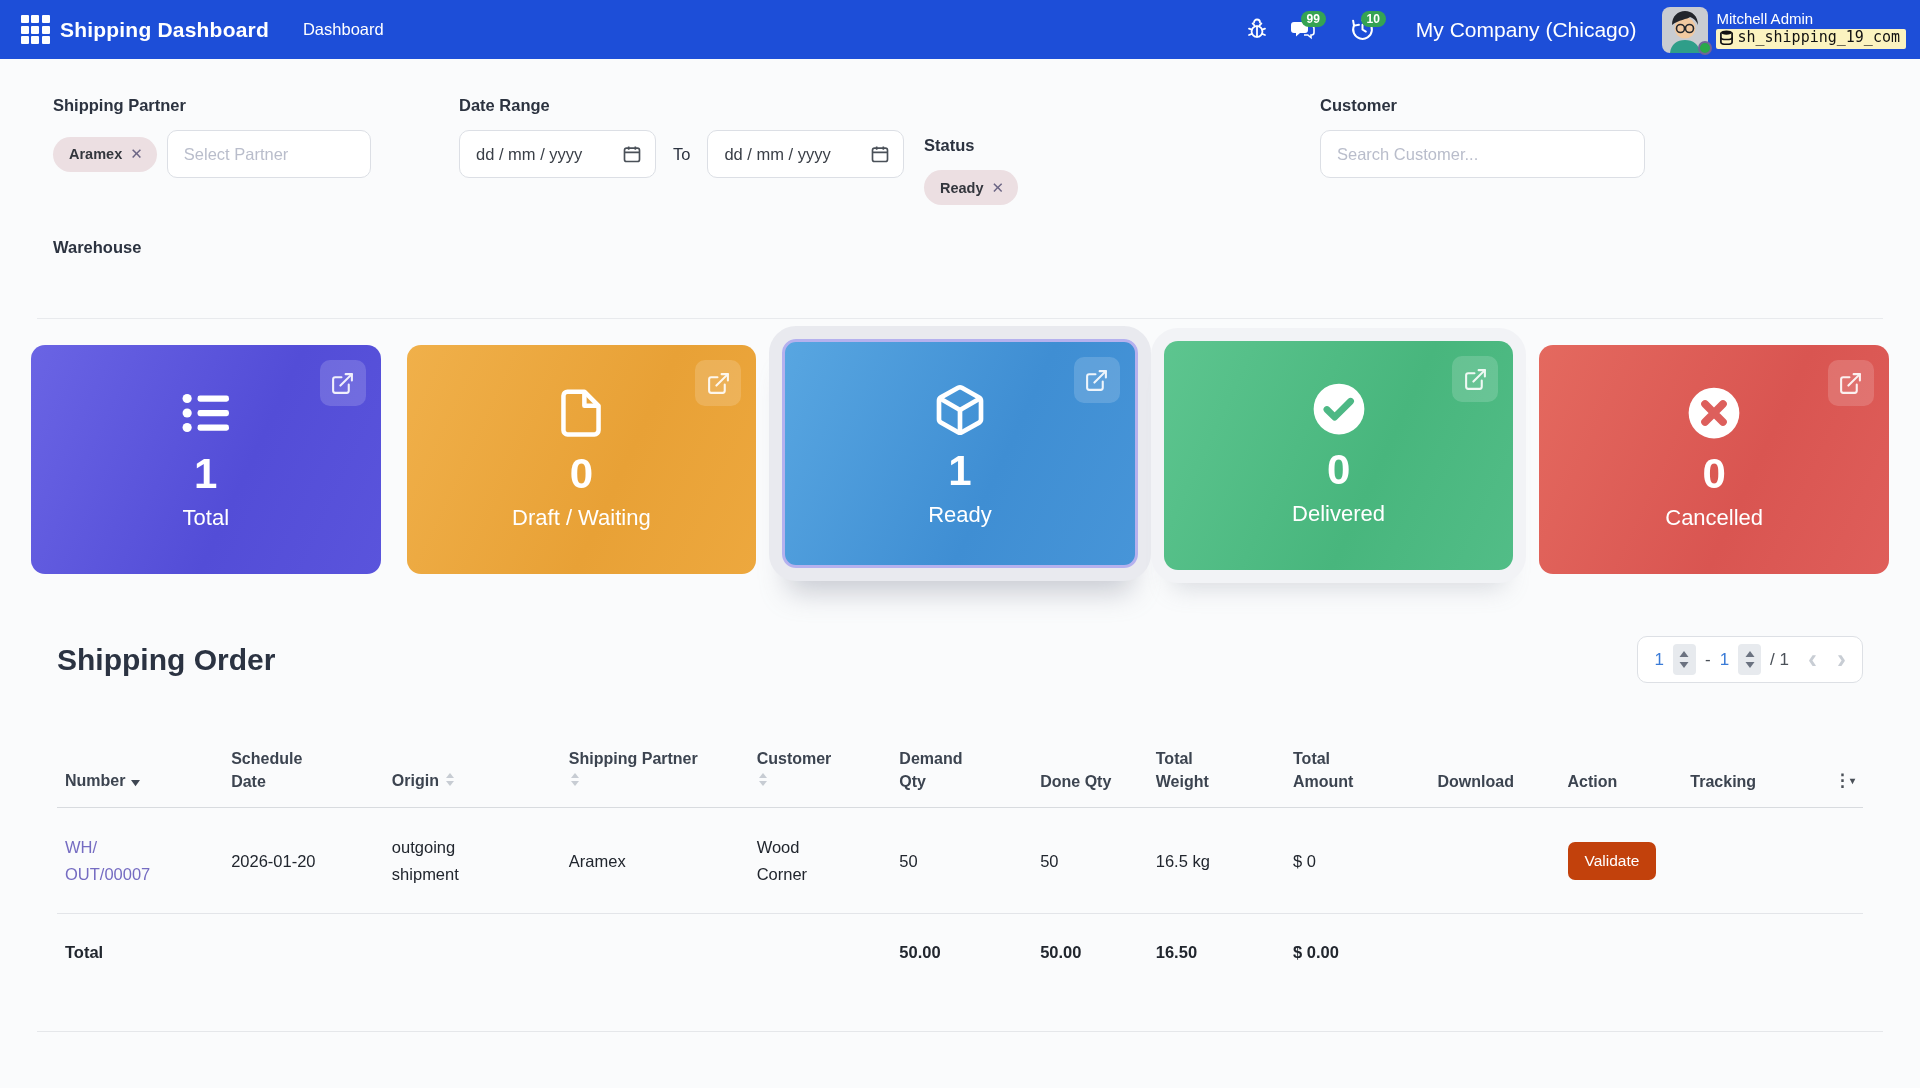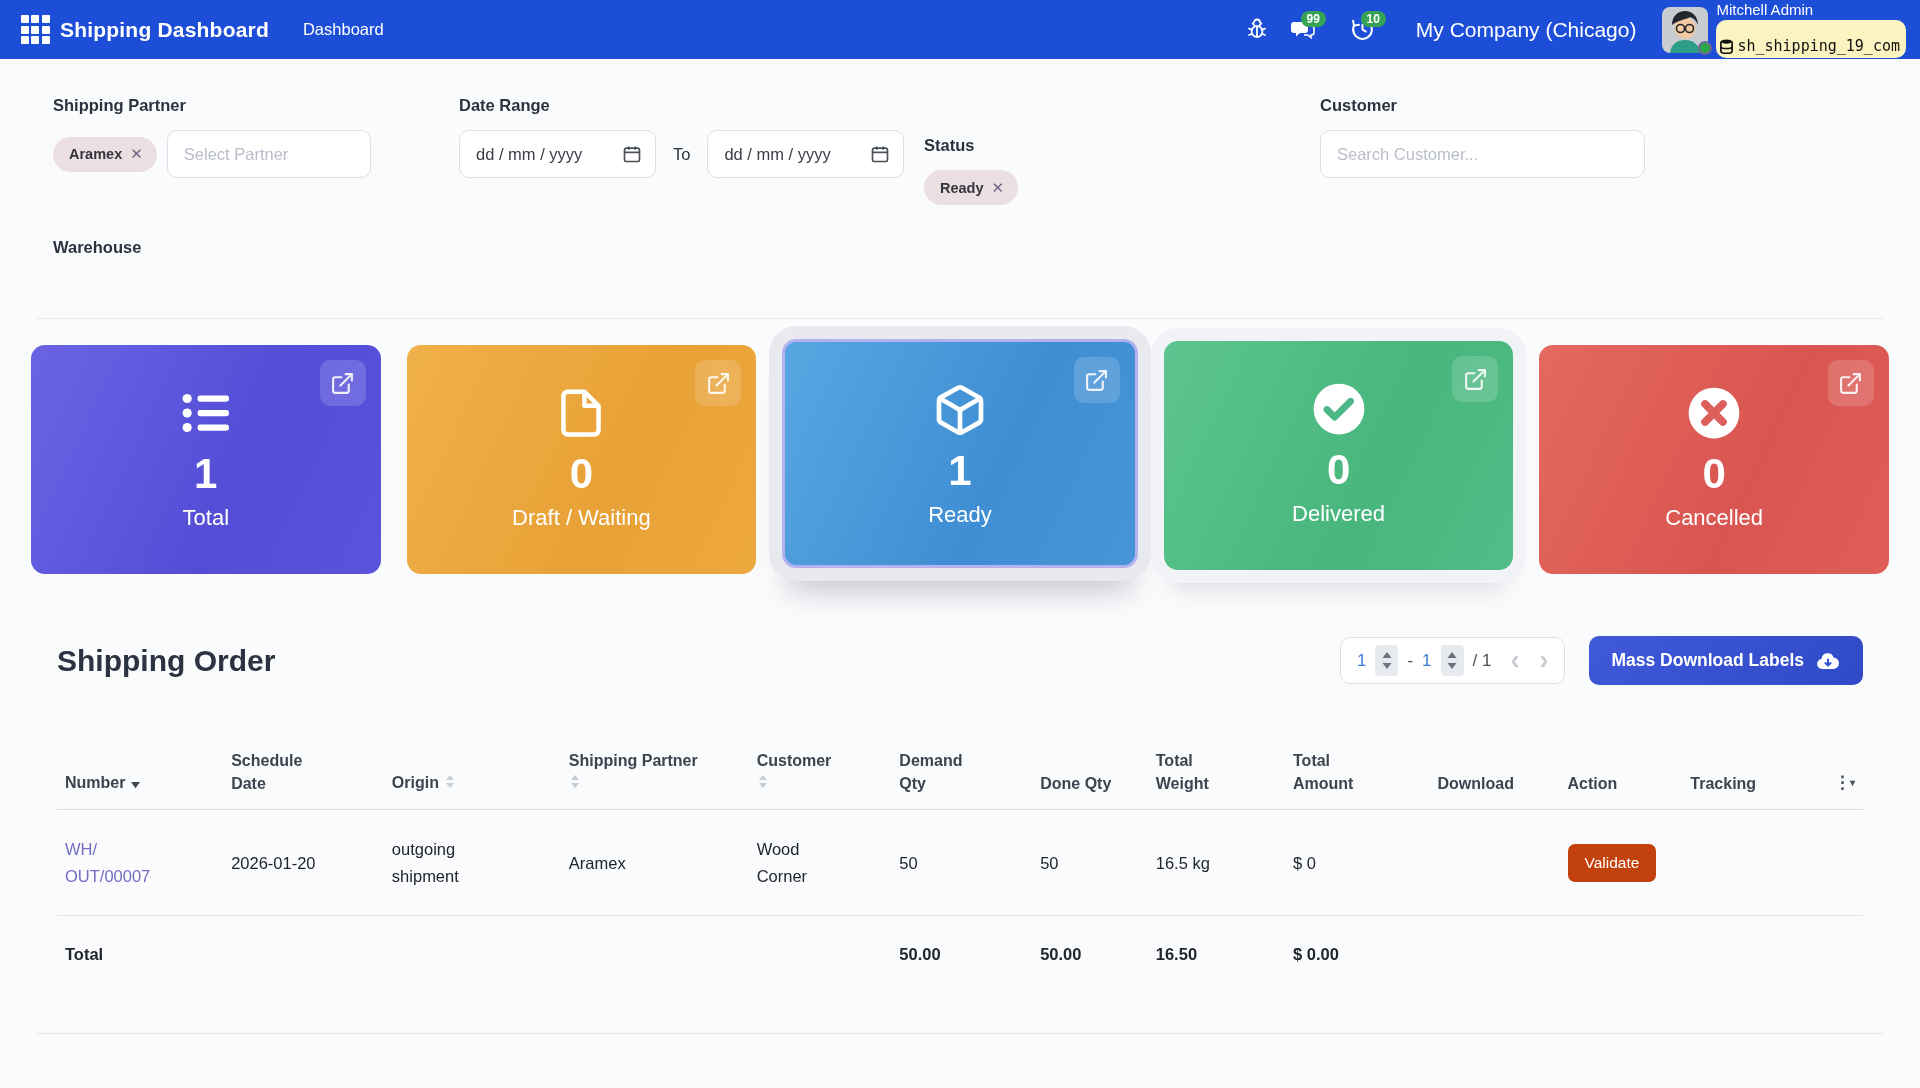--- a/index.html
+++ b/index.html
@@ -28,21 +28,21 @@
     font-size:12px; font-weight:700; border-radius:10px; padding:2px 6px; line-height:1;
   }
   .company { font-size:21px; margin:0 26px 0 30px; cursor:pointer; white-space:nowrap; }
   .avatar-wrap { position:relative; width:46px; height:46px; margin-right:8px; cursor:pointer; }
   .avatar-wrap svg { border-radius:8px; display:block; }
   .presence-dot { position:absolute; right:-4px; bottom:-2px; width:14px; height:14px;
     background:#2aa84a; border-radius:50%; border:2px solid #706598; }
   .user-block { display:flex; flex-direction:column; align-items:flex-start; line-height:1.15; }
   .user-name { font-size:15px; color:#fff; margin-bottom:2px; }
   .db-chip { display:flex; align-items:center; gap:4px; background:#fbf3c0; color:#111;
-    padding:18px 6px 3px 4px; border-radius:10px;
+    padding:0 6px 3px 4px; border-radius:2px;
     font-family:"DejaVu Sans Mono", monospace; font-size:15px; }
 
   
   .filters { padding:37px 0 0 53px; }
   .filter-row { display:flex; align-items:flex-start; }
   .filter-group { display:flex; flex-direction:column; }
   .filter-label { font-size:16.5px; font-weight:700; color:#2c3340; margin-bottom:15px; }
   .filter-controls { display:flex; align-items:center; }
   .tag-pill { display:flex; align-items:center; gap:8px; background:#ecdfe2; border-radius:18px;
     height:35px; padding:0 14px 0 16px; font-size:14.5px; font-weight:700; color:#33363d; margin-right:10px; white-space:nowrap;}
@@ -377,27 +377,20 @@
           <svg width="10" height="7" viewBox="0 0 10 7">
               <path d="M5 7L.5 1h9z" fill="#6b7280"></path>
             </svg>
         </span>
         <span class="pager-of">/ 1</span>
         <span class="pager-chevrons">
           <span class="chev">‹</span>
           <span class="chev">›</span>
         </span>
       </div>
-      <button class="btn-mass">
-        <span>Mass Download Labels</span>
-        <svg width="26" height="22" viewBox="0 0 26 22">
-          <path d="M7 19a5 5 0 0 1-.5-9.97A6.2 6.2 0 0 1 18.6 7.6 4.6 4.6 0 0 1 18 19H7z" fill="#fff"></path>
-          <path d="M13 9.5v5.6M10.4 13l2.6 2.6 2.6-2.6" fill="none" stroke="#3651cf" stroke-width="2" stroke-linecap="round" stroke-linejoin="round"></path>
-        </svg>
-      </button>
     </div>
   </div>
 
   <table class="orders-table">
     <colgroup>
       <col style="width:9.2%">
         <col style="width:8.9%">
         <col style="width:9.8%">
         <col style="width:10.4%">
       <col style="width:7.9%">

